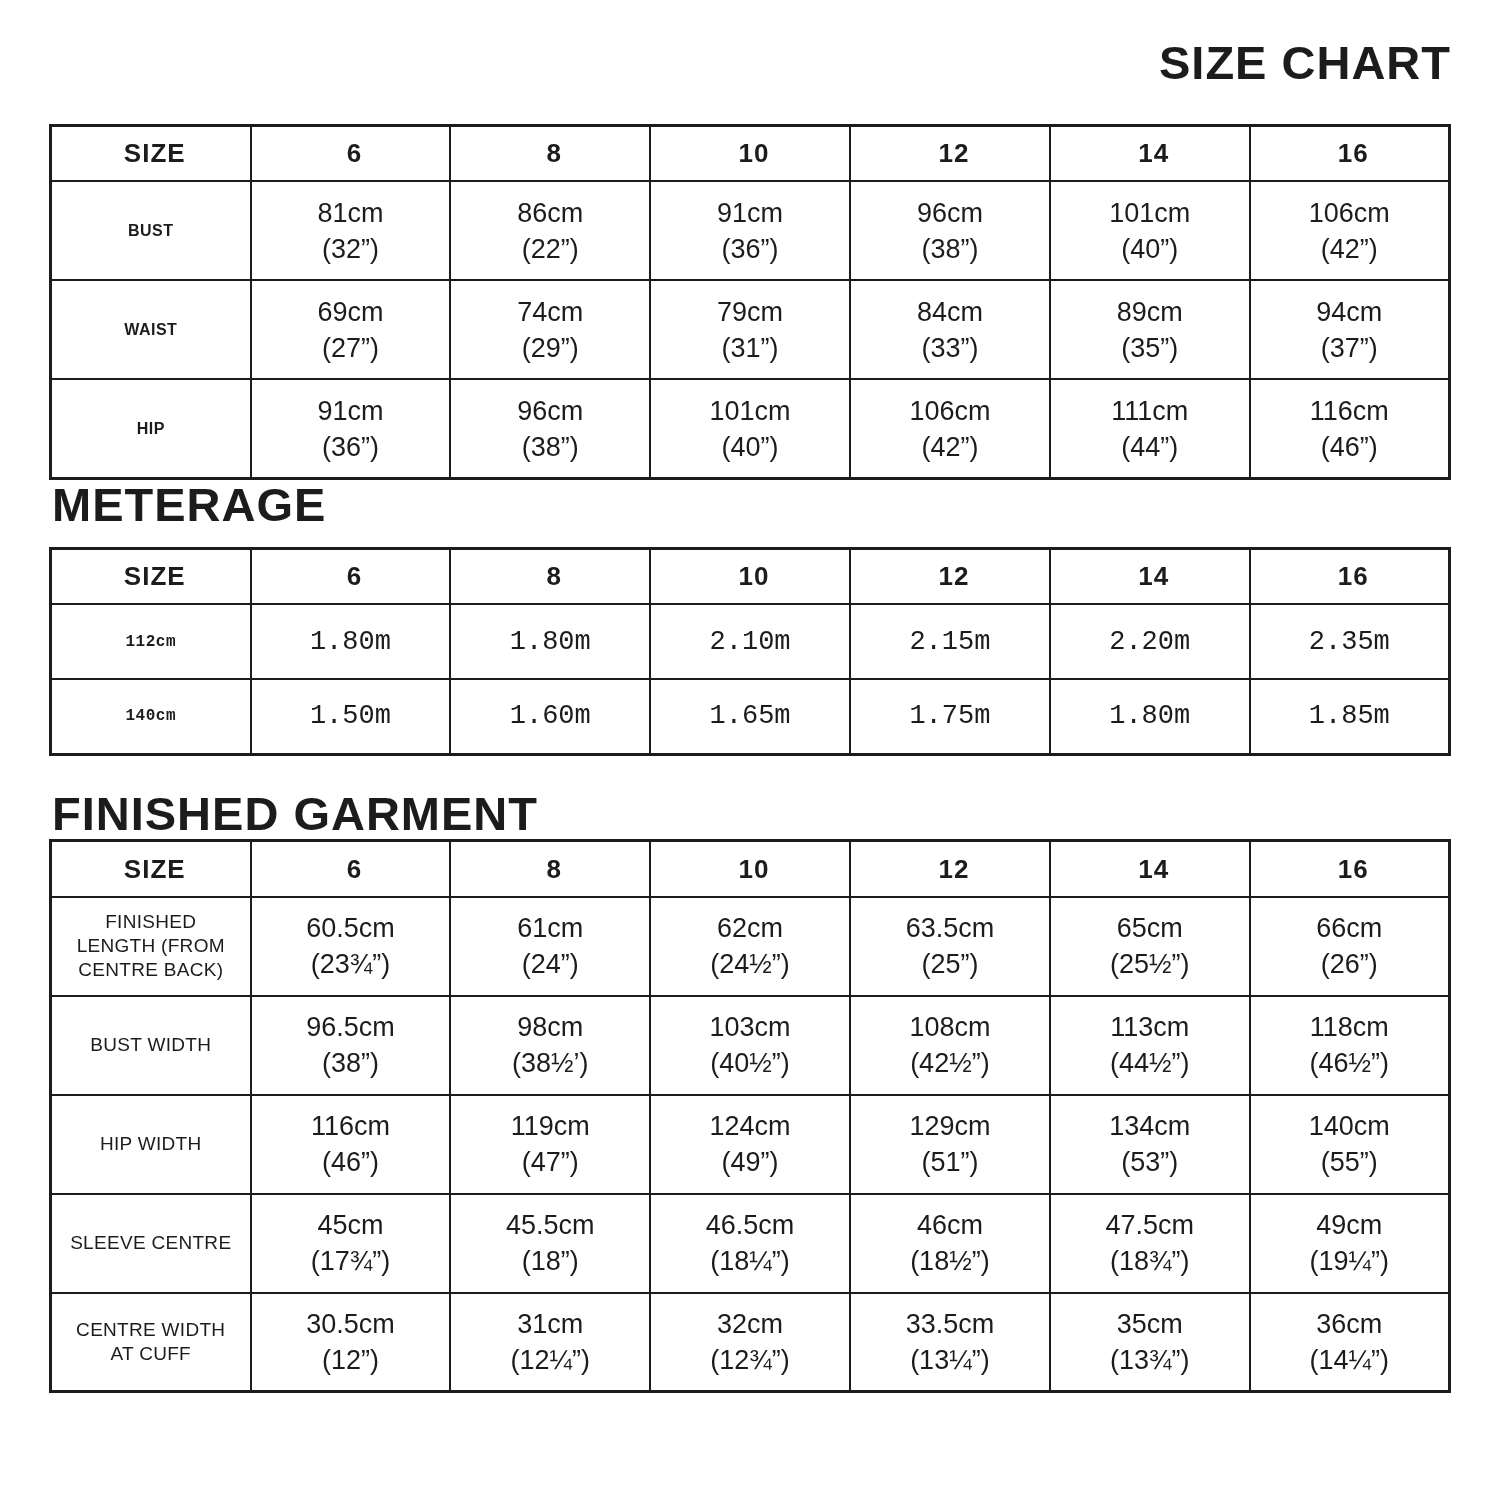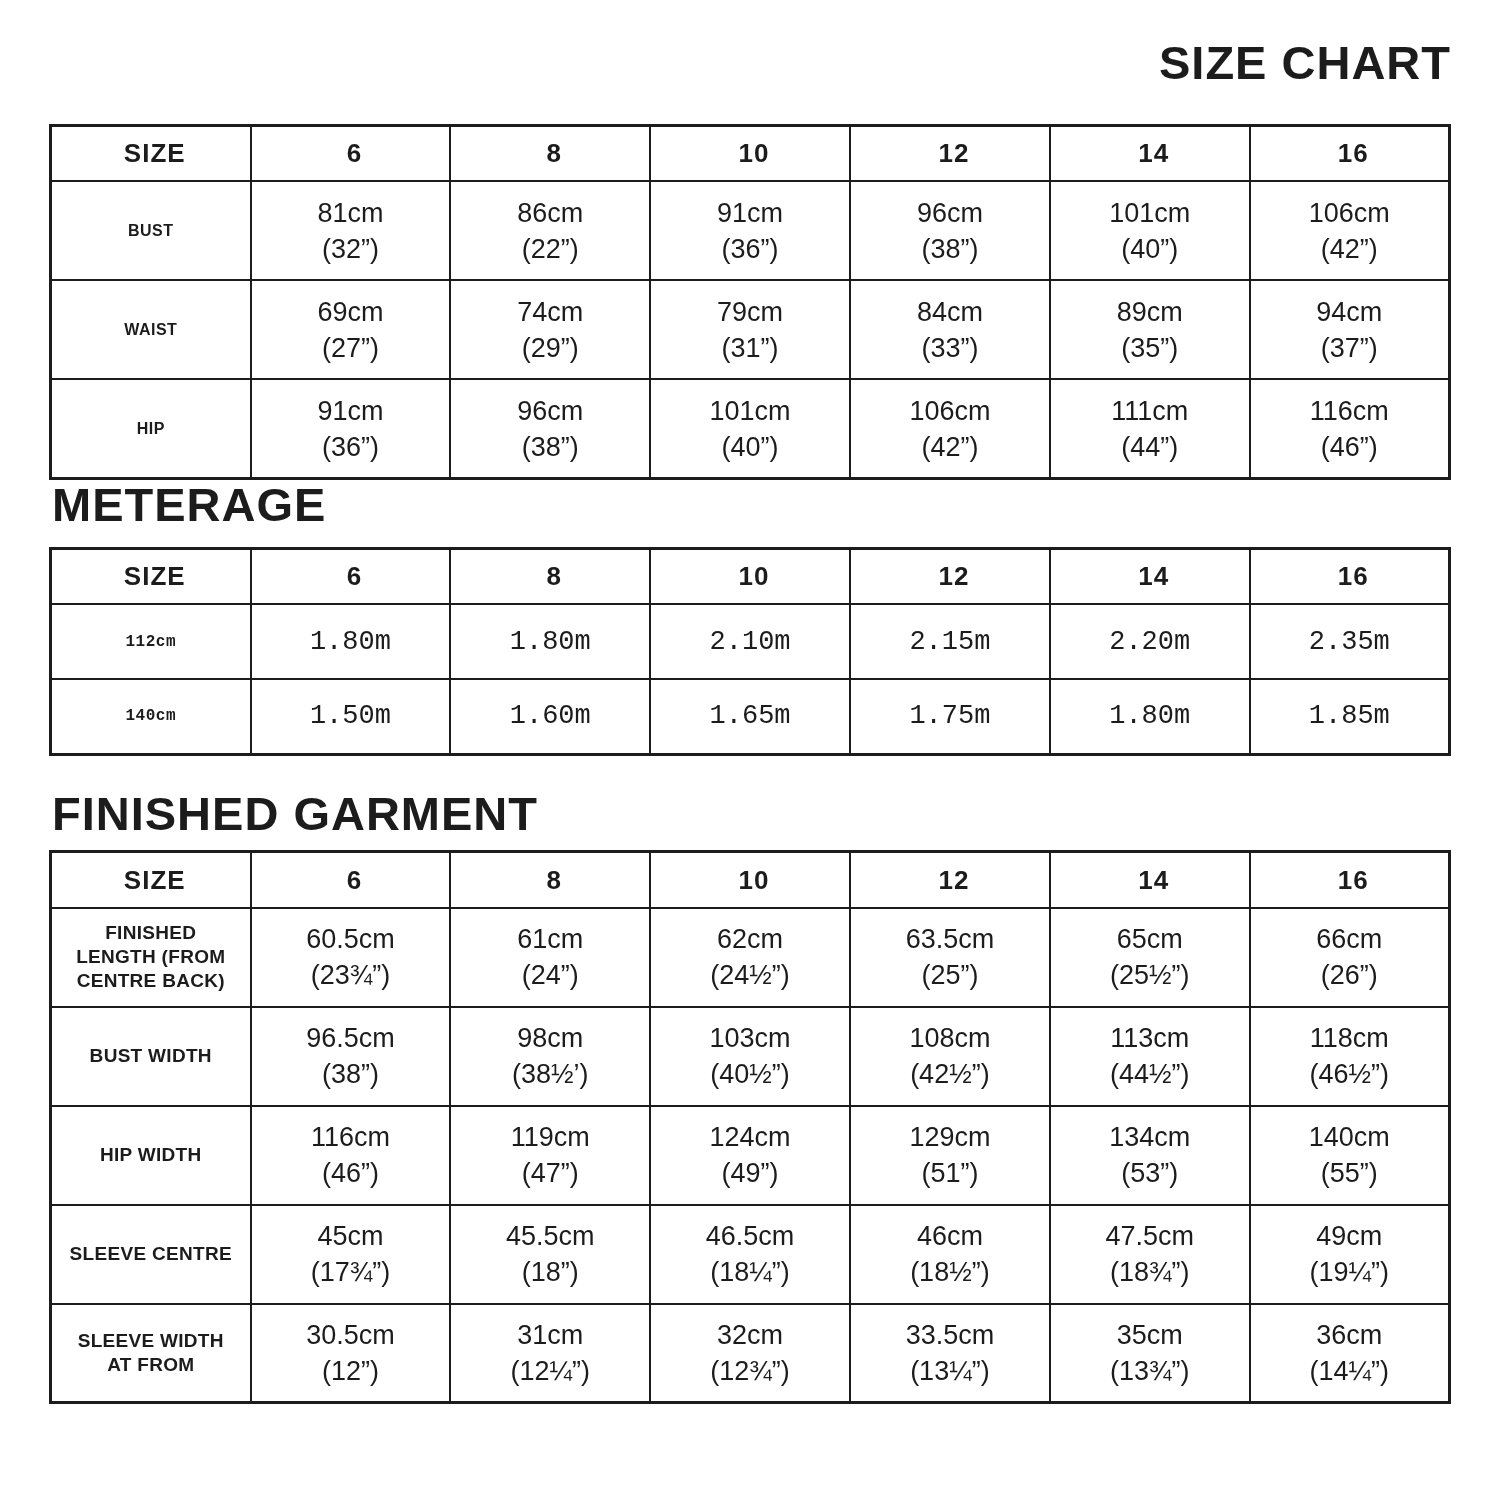--- a/index.html
+++ b/index.html
@@ -21,21 +21,21 @@
   .section-title {
     margin: 0 0 0 3px;
     font-weight: 800;
     font-size: 47px;
     line-height: 1.08;
     letter-spacing: 1px;
     color: #1c1c1c;
   }
   .s1 .section-title { margin-top: 38px; margin-bottom: 35px; text-align: right; }
   .s2 .section-title { margin-bottom: 16px; }
-  .s3 .section-title { margin-top: 33px; margin-bottom: 11px; }
+  .s3 .section-title { margin-top: 33px; }
 
   table.chart-table {
     border-collapse: collapse;
     table-layout: fixed;
     width: 1402px;
     border: 3px solid #1c1c1c;
   }
   .chart-table col.label-col { width: 200px; }
   .chart-table th, .chart-table td {
     border: 2px solid #1c1c1c;
@@ -57,21 +57,21 @@
   .chart-table td .line {
     font-size: 27px;
     line-height: 36px;
   }
   .lab-large th.rowlabel {
     font-weight: 700;
     font-size: 16px;
     letter-spacing: 0.5px;
   }
   .lab-small th.rowlabel {
-    font-weight: 700;
+    font-weight: 400;
     font-size: 19px;
     line-height: 24px;
     letter-spacing: 0.3px;
     padding: 0 12px;
   }
 </style>
 </head>
 <body>
 
 <div class="page">
@@ -381,21 +381,21 @@
             <td>
               <div class="line">47.5cm</div>
               <div class="line">(18¾”)</div>
             </td>
             <td>
               <div class="line">49cm</div>
               <div class="line">(19¼”)</div>
             </td>
           </tr>
           <tr>
-            <th class="rowlabel">SLEEVE WIDTH AT FROM</th>
+            <th class="rowlabel">CENTRE WIDTH AT CUFF</th>
             <td>
               <div class="line">30.5cm</div>
               <div class="line">(12”)</div>
             </td>
             <td>
               <div class="line">31cm</div>
               <div class="line">(12¼”)</div>
             </td>
             <td>
               <div class="line">32cm</div>

